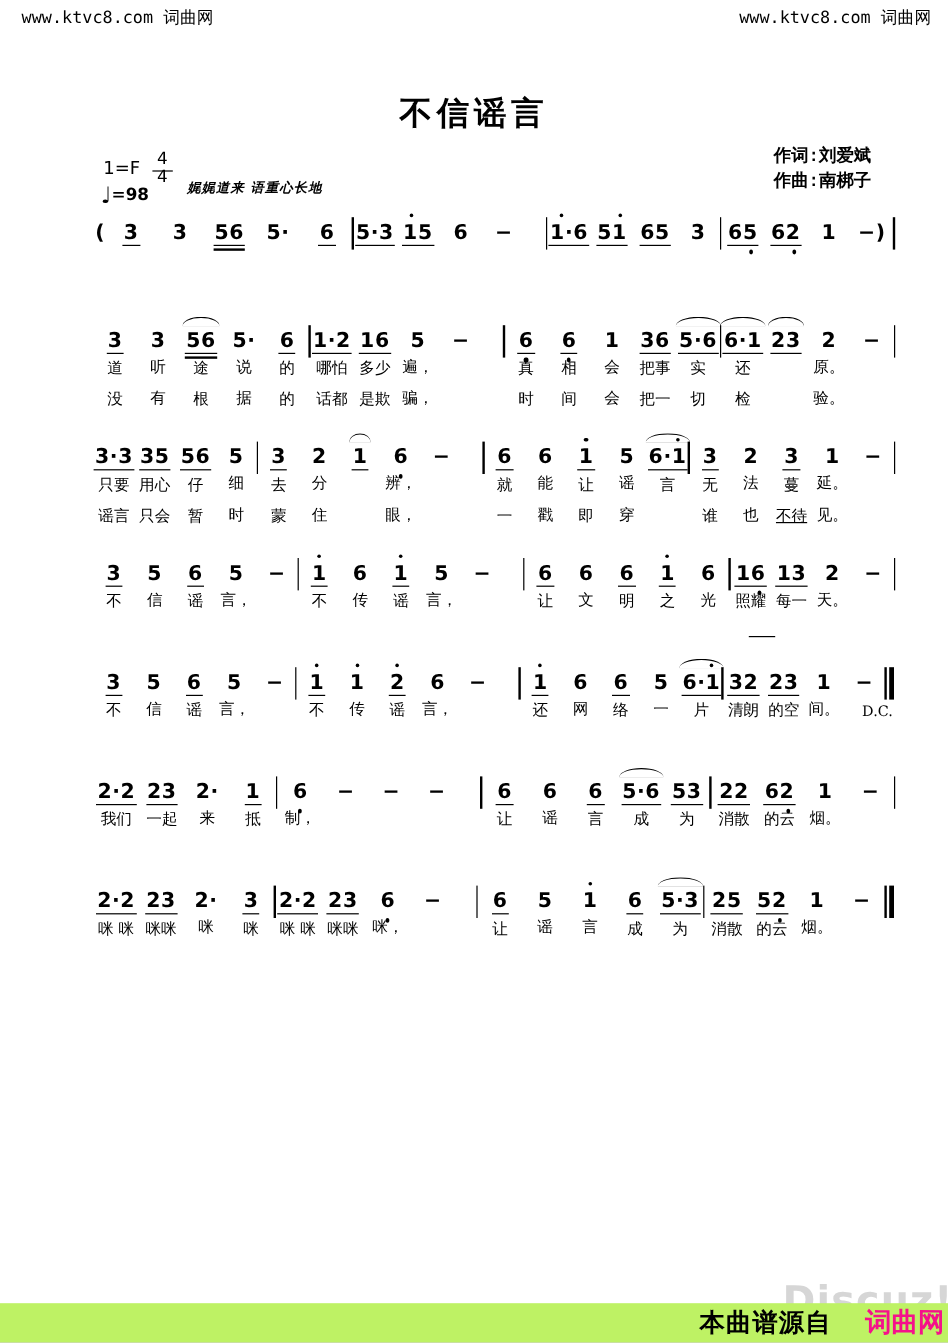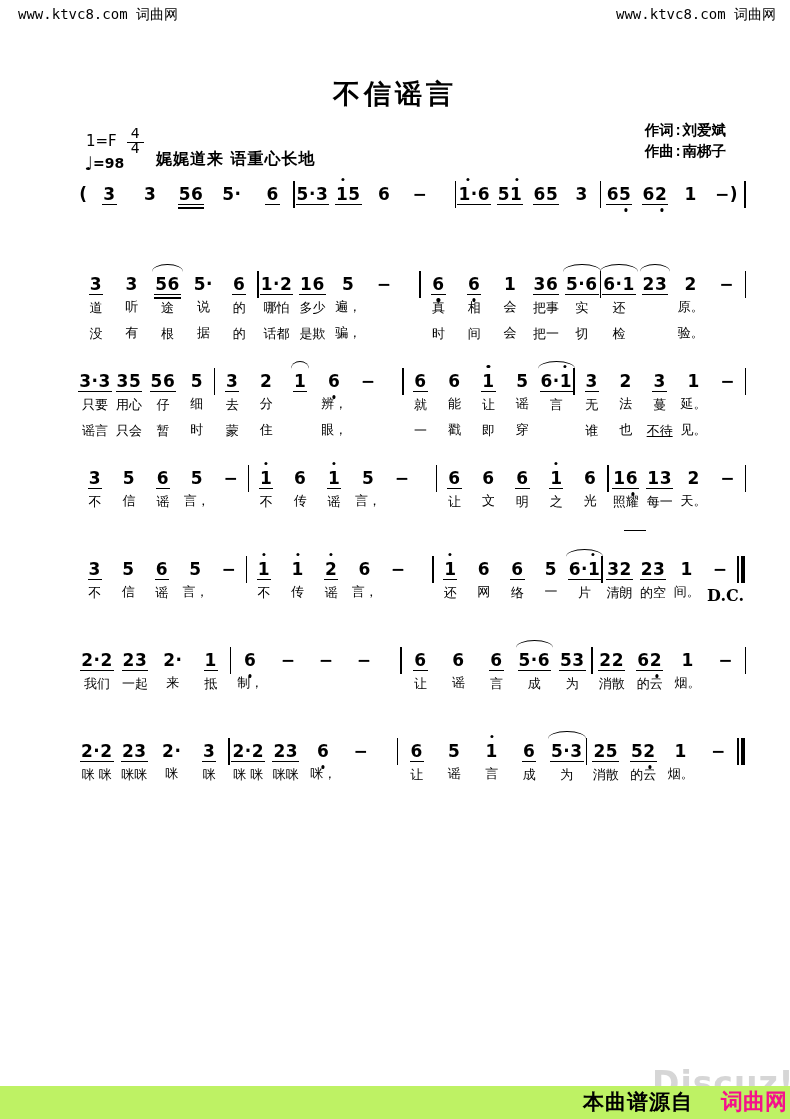--- a/index.html
+++ b/index.html
@@ -11,21 +11,21 @@
   
   .title{position:absolute;top:76px;left:0;width:100%;text-align:center;
          font-size:27px;font-weight:bold;letter-spacing:4px;}
   
   .key{position:absolute;left:86px;top:126px;font-size:15px;font-weight:normal;}
   .ts{display:inline-block;text-align:center;vertical-align:middle;margin-left:10px;line-height:15px;font-size:14px;}
   .ts .num{border-bottom:1.2px solid #000;padding:0 4px 1px;}
   .ts .den{padding:1px 4px 0;}
   .tempo{position:absolute;left:84px;top:152px;font-size:14px;font-weight:bold;}
   .tempo .glyph{font-size:19px;vertical-align:-2px;}
-  .expr{position:absolute;left:156px;top:149px;font-size:16px;font-weight:bold;letter-spacing:1px;}
+  .expr{position:absolute;left:156px;top:149px;font-size:11px;font-weight:bold;letter-spacing:1px;font-style:italic;}
   .credits{position:absolute;right:64px;top:121px;font-size:14.5px;font-weight:bold;line-height:21px;text-align:left;font-family:Liberation Mono, monospace;}
   
   .score{position:absolute;left:78px;top:180px;width:668px;}
   .line{display:flex;align-items:flex-start;position:relative;margin-bottom:20px;}
   .line.intro{margin-bottom:62px;}
   .line.rows1{margin-bottom:40px;}
   .measure{display:flex;flex-basis:0;min-width:0;}
   .cell{flex:1 1 0;text-align:center;min-width:0;padding-top:4px;}
   .cell.narrow{flex:0 0 11px;}
   .note{position:relative;display:inline-block;font-size:17px;font-weight:bold;
@@ -38,21 +38,21 @@
   .dot.pl{left:30%;} .dot.pc{left:50%;} .dot.pr{left:76%;}
   .note.s::before{content:"";position:absolute;left:-2px;right:-2px;top:-10px;height:7px;
         border-top:1.6px solid #000;border-radius:50% 50% 0 0/100% 100% 0 0;}
   .lyr{font-size:13px;line-height:26px;height:26px;white-space:nowrap;overflow:visible;}
   .lyr.ul{text-decoration:underline;}
   .bl{flex:0 0 1.5px;background:#000;height:27px;margin-top:1px;}
   .gap{flex:0 0 17px;}
   .blf{flex:0 0 9px;display:flex;gap:2.5px;margin-top:1px;}
   .blf i{display:block;height:27px;background:#000;}
   .blf .b1{width:1.5px;} .blf .b2{width:3.5px;}
-  .dc{position:absolute;right:2px;top:31px;font-size:16px;font-weight:bold;
+  .dc{position:absolute;right:2px;top:31px;font-size:12px;font-weight:normal;
       font-family:"DejaVu Serif",serif;}
   .extdash{position:absolute;left:546px;top:66px;width:22px;height:0;border-top:1.6px solid #000;}
   
   .wm{position:absolute;left:652px;top:1064px;font-size:33px;font-weight:bold;letter-spacing:1px;}
   .fstrip{position:absolute;left:0;top:1086px;width:790px;height:33px;background:#bef264;}
   .fsrc{position:absolute;left:583px;top:2px;font-size:21px;font-weight:bold;letter-spacing:1px;}
   .fsite{position:absolute;left:721px;top:1px;font-size:22px;font-weight:bold;}
 </style>
 </head>
 <body>

